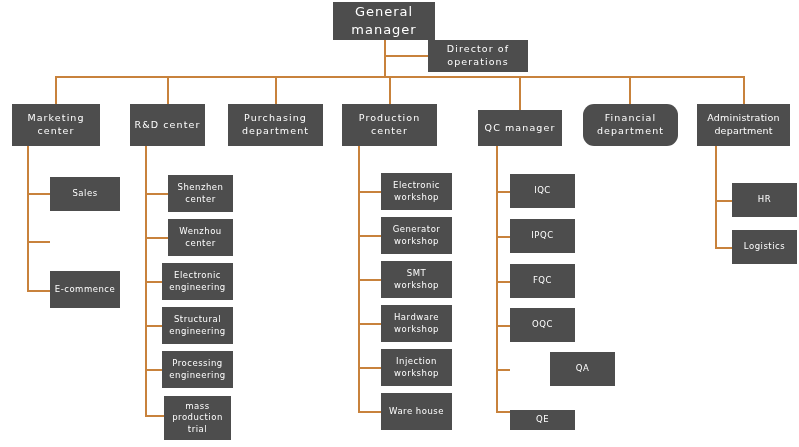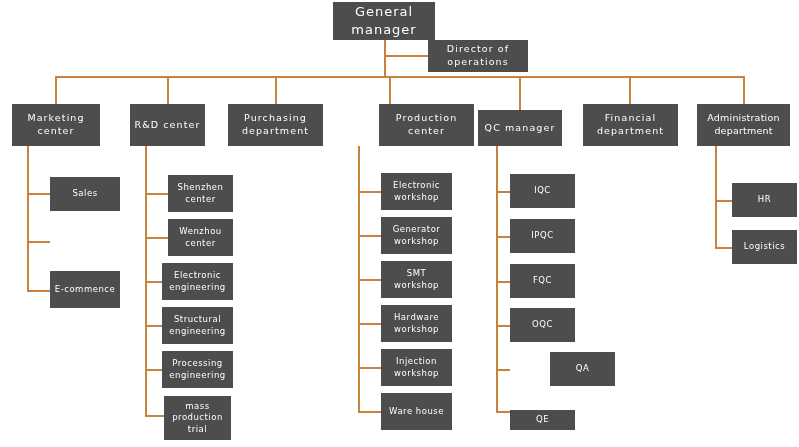--- a/index.html
+++ b/index.html
@@ -119,29 +119,29 @@
   </div>
 
   <div class="node lvl1" style="left:130px; top:104px; width:75px; height:42px;">
     <span>R&amp;D center</span>
   </div>
 
   <div class="node lvl1" style="left:228px; top:104px; width:95px; height:42px;">
     <span>Purchasing department</span>
   </div>
 
-  <div class="node lvl1" style="left:342px; top:104px; width:95px; height:42px;margin-left:37px;">
+  <div class="node lvl1" style="left:342px; top:104px; width:95px; height:42px;">
     <span>Production center</span>
   </div>
 
   <div class="node lvl1" style="left:478px; top:110px; width:84px; height:36px;">
     <span>QC manager</span>
   </div>
 
-  <div class="node lvl1" style="left:583px; top:104px; width:95px; height:42px;">
+  <div class="node lvl1" style="left:583px; top:104px; width:95px; height:42px;border-radius:11px;">
     <span>Financial department</span>
   </div>
 
   <div class="node lvl1 tight" style="left:697px; top:104px; width:93px; height:42px;">
     <span>Administration department</span>
   </div>
 
   <div class="node lvl2" style="left:50px; top:177px; width:70px; height:34px;">
     <span>Sales</span>
   </div>

